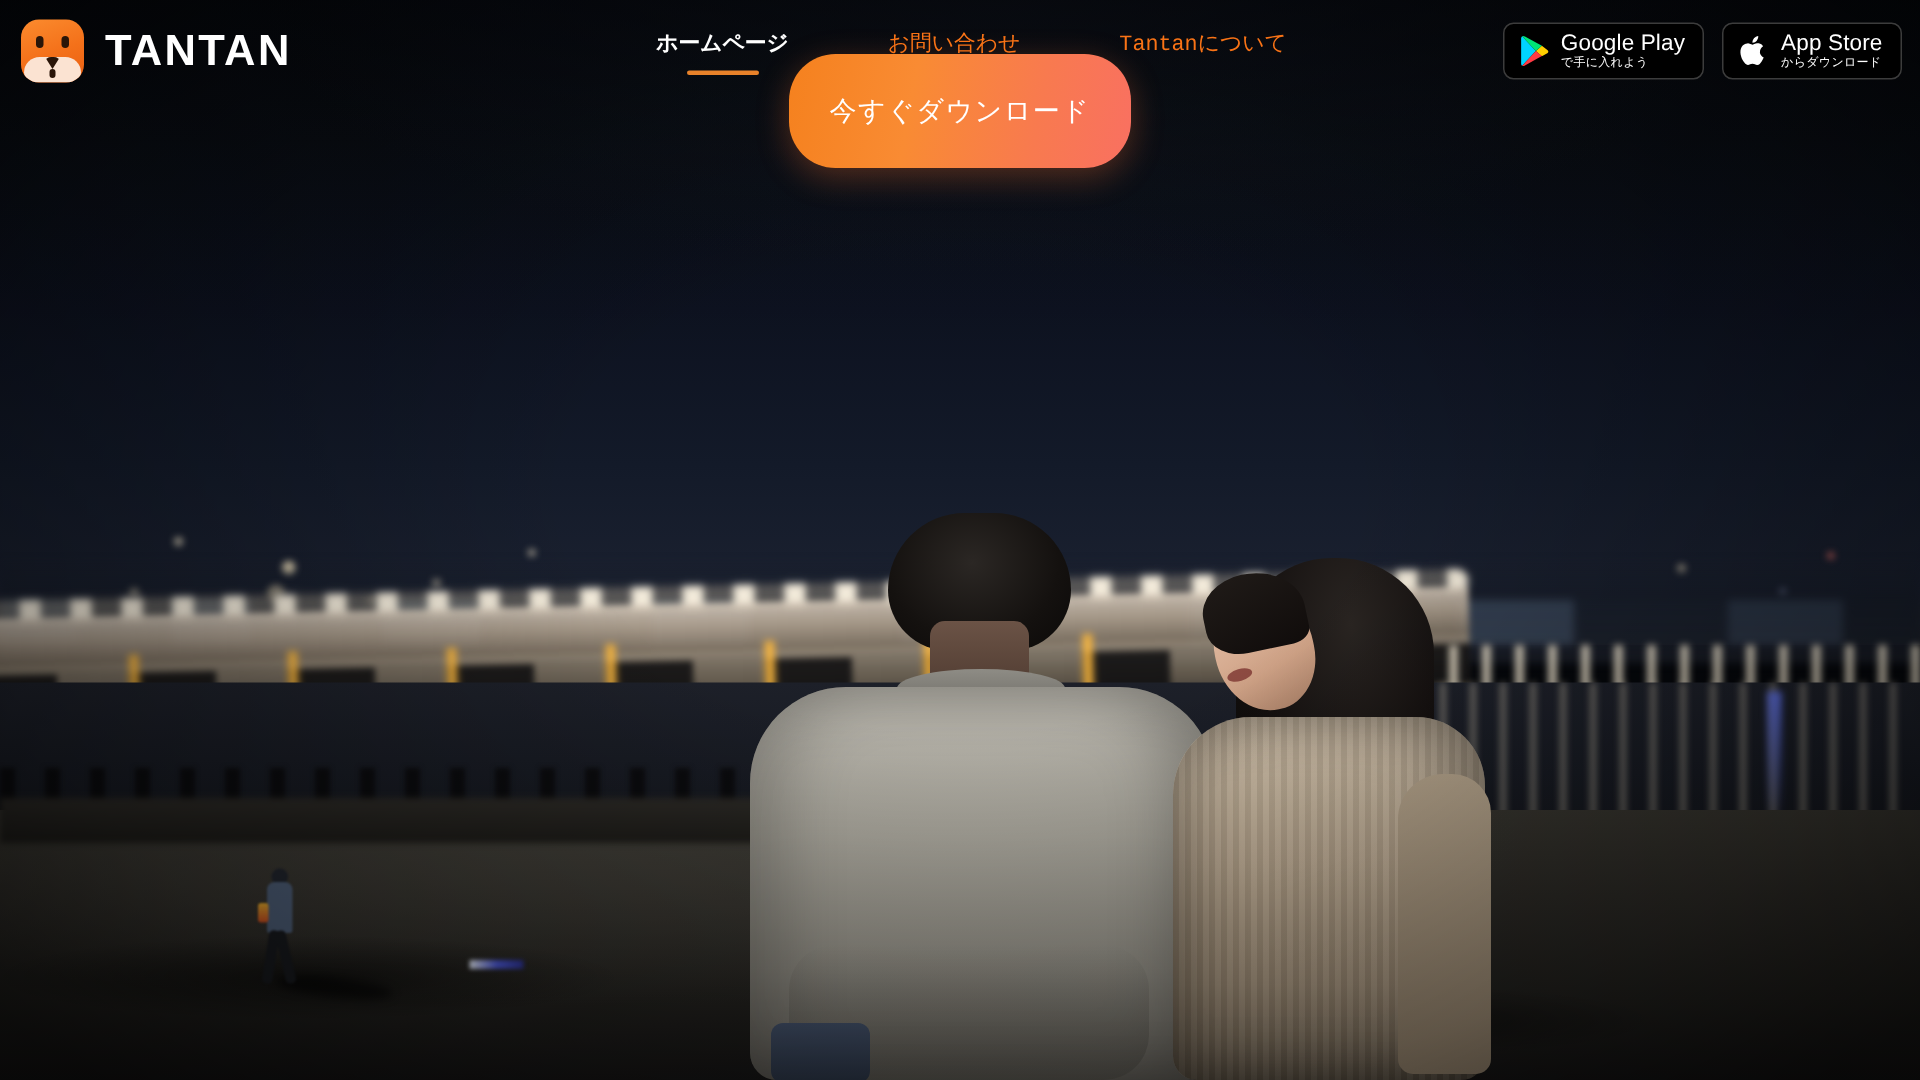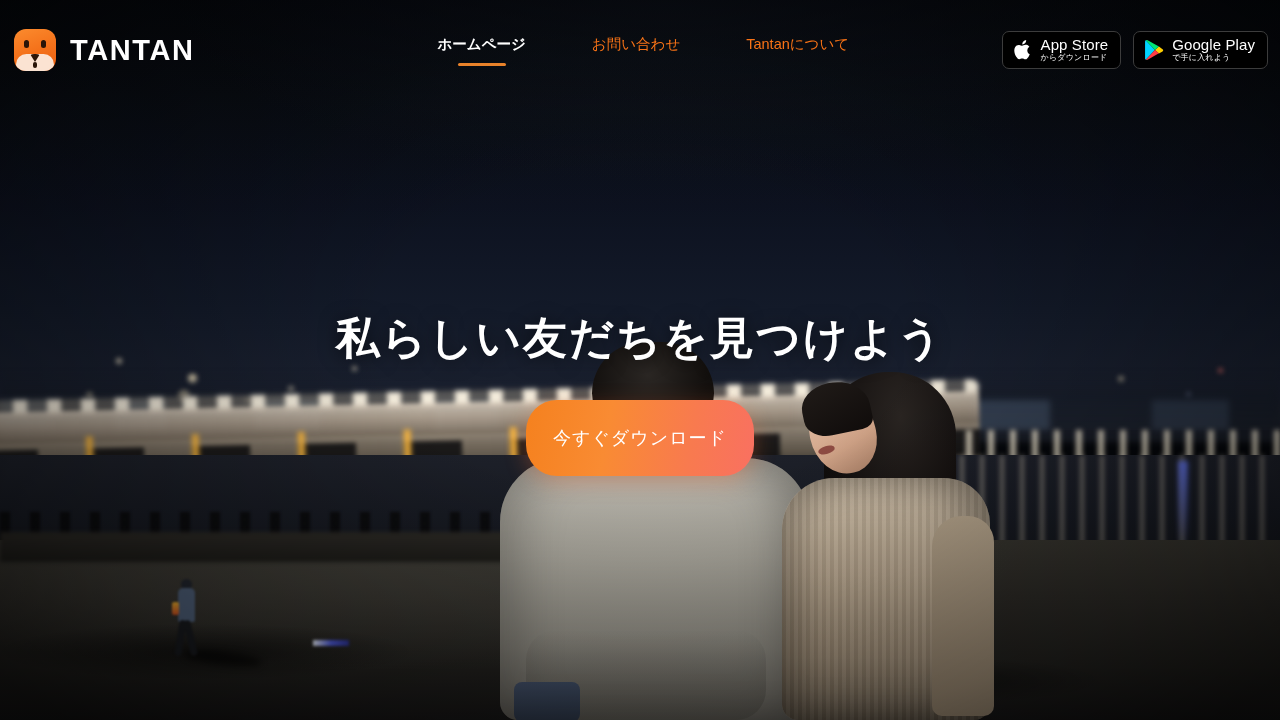--- a/index.html
+++ b/index.html
@@ -265,21 +265,21 @@
   
   .vignette {
     position:absolute; inset:0;
     background:
       radial-gradient(ellipse 860px 520px at 50% 46%, rgba(0,0,0,0) 30%, rgba(0,0,0,.34) 78%, rgba(0,0,0,.58) 100%),
       linear-gradient(180deg, rgba(3,5,9,.55) 0%, rgba(3,5,9,.12) 14%, rgba(0,0,0,0) 34%);
   }
 
   
   .header {
-    position:absolute; left:0; top:16px; width:1280px; height:68px;
+    position:absolute; left:0; top:0; width:1280px; height:68px;
     display:flex; align-items:center; z-index:20;
   }
 
   .brand { display:flex; align-items:center; gap:14px; margin-left:14px; }
 
   .logo-mark {
     width:42px; height:42px; border-radius:12px;
     background:linear-gradient(160deg,#fb8b2e 0%,#f4711a 52%,#ea5f12 100%);
     position:relative; overflow:hidden; flex:none;
   }
@@ -301,21 +301,21 @@
   .logo-mark .mouth {
     position:absolute; left:19px; bottom:3px; width:4px; height:6px;
     background:#2a1508; border-radius:2px;
   }
 
   .brand-name {
     color:#ffffff; font-size:29px; font-weight:bold; letter-spacing:1.6px;
     line-height:1;
   }
 
-  .nav { display:flex; align-items:flex-end; gap:66px; margin-left:243px; }
+  .nav { display:flex; align-items:flex-end; gap:66px; margin-left:243px;font-family:Liberation Mono, monospace; }
   .nav-item {
     position:relative; color:#f97316; font-size:14.5px;
     padding-bottom:12px; cursor:pointer; white-space:nowrap;
   }
   .nav-item.active { color:#ffffff; font-weight:bold; }
   .nav-underline {
     position:absolute; left:50%; transform:translateX(-50%);
     bottom:0; width:48px; height:3px; background:#e8822a; border-radius:2px;
   }
 
@@ -459,44 +459,43 @@
         <span>お問い合わせ</span>
       </div>
       <div class="nav-item">
         <span>Tantanについて</span>
       </div>
     </nav>
 
     <div class="stores">
 
       <div class="store-badge">
-        <svg class="apple-glyph" viewBox="0 0 24 28">
-          <path fill="#ffffff" d="M17.2 14.6c0-3 2.4-4.4 2.5-4.5-1.4-2-3.5-2.3-4.3-2.3-1.8-.2-3.5 1.1-4.4 1.1-.9 0-2.3-1.1-3.8-1-1.9 0-3.7 1.1-4.7 2.9-2 3.5-.5 8.6 1.4 11.4 1 1.4 2.1 2.9 3.6 2.9 1.4-.1 2-.9 3.7-.9s2.2.9 3.8.9c1.6 0 2.5-1.4 3.5-2.8 1.1-1.6 1.5-3.1 1.6-3.2-.1 0-3-1.2-3-4.5z"></path>
-          <path fill="#ffffff" d="M14.6 5.7c.8-1 1.3-2.3 1.2-3.7-1.2.1-2.6.8-3.4 1.8-.7.8-1.4 2.2-1.2 3.5 1.3.1 2.6-.7 3.4-1.6z"></path>
-        </svg>
-        <div class="store-text">
-          <span class="store-main">App Store</span>
-          <span class="store-sub">からダウンロード</span>
-        </div>
-      </div>
-
-      <div class="store-badge">
         <svg class="play-glyph" viewBox="0 0 22 24">
           <path fill="#00d3ff" d="M2 1.2C1.5 1.5 1.2 2.1 1.2 2.9v18.2c0 .8.3 1.4.8 1.7l10-10.8L2 1.2z"></path>
           <path fill="#ffce00" d="M16.4 8.1L12 12l4.4 3.9 4-2.3c1-.6 1-1.7 0-2.3l-4-3.2z"></path>
           <path fill="#ff3a44" d="M2 22.8c.5.3 1.2.2 2-.2l12.4-7L12 12 2 22.8z"></path>
           <path fill="#00e676" d="M2 1.2c.5-.3 1.2-.2 2 .2l12.4 6.7L12 12 2 1.2z"></path>
         </svg>
         <div class="store-text">
           <span class="store-main">Google Play</span>
           <span class="store-sub">で手に入れよう</span>
         </div>
       </div>
 
+      <div class="store-badge">
+        <svg class="apple-glyph" viewBox="0 0 24 28">
+          <path fill="#ffffff" d="M17.2 14.6c0-3 2.4-4.4 2.5-4.5-1.4-2-3.5-2.3-4.3-2.3-1.8-.2-3.5 1.1-4.4 1.1-.9 0-2.3-1.1-3.8-1-1.9 0-3.7 1.1-4.7 2.9-2 3.5-.5 8.6 1.4 11.4 1 1.4 2.1 2.9 3.6 2.9 1.4-.1 2-.9 3.7-.9s2.2.9 3.8.9c1.6 0 2.5-1.4 3.5-2.8 1.1-1.6 1.5-3.1 1.6-3.2-.1 0-3-1.2-3-4.5z"></path>
+          <path fill="#ffffff" d="M14.6 5.7c.8-1 1.3-2.3 1.2-3.7-1.2.1-2.6.8-3.4 1.8-.7.8-1.4 2.2-1.2 3.5 1.3.1 2.6-.7 3.4-1.6z"></path>
+        </svg>
+        <div class="store-text">
+          <span class="store-main">App Store</span>
+          <span class="store-sub">からダウンロード</span>
+        </div>
+      </div>
+
     </div>
   </div>
 
   <div class="hero">
-    <h1 class="hero-title">私らしい友だちを見つけよう</h1>
     <button class="cta">今すぐダウンロード</button>
   </div>
 
 </div>
 
 </body></html>

